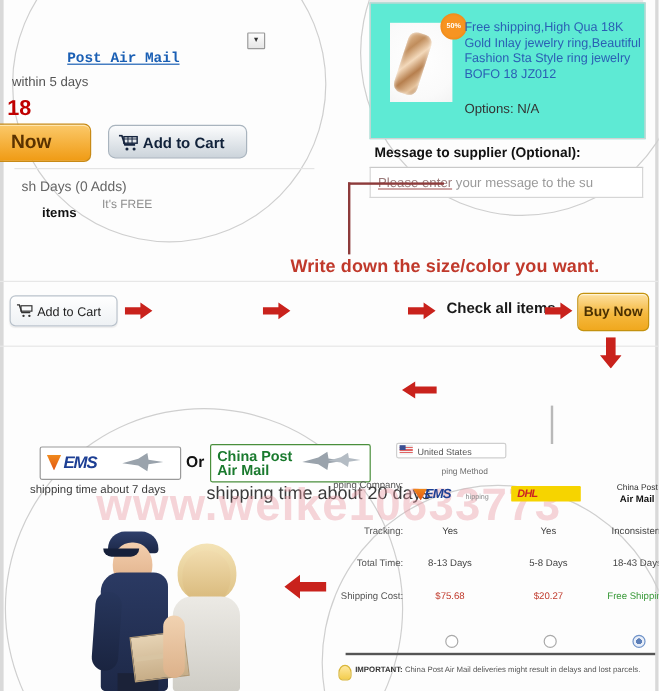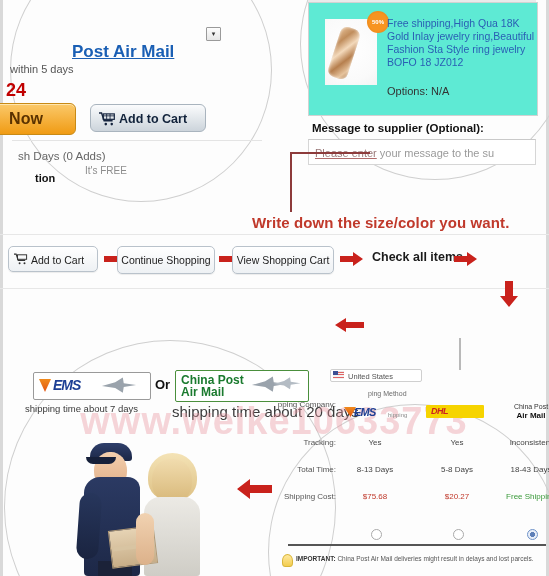--- a/index.html
+++ b/index.html
@@ -21,22 +21,22 @@
   .c-topright{left:300px;top:-92px;width:268px;height:270px;}
   .c-botleft{left:4px;top:340px;width:330px;height:332px;}
   .c-botright{left:268px;top:404px;width:292px;height:294px;}
 
   
   .tl{position:absolute;left:0;top:0;width:280px;height:200px;overflow:hidden;}
   .tl-ship-row{position:absolute;left:18px;top:26px;width:250px;font-size:11.5px;}
   .tl-shiplbl{color:#3a7a16;font-weight:bold;}
   .tl-to{color:#444;}
   .tl-dest{color:#1a5fb4;font-weight:bold;text-decoration:underline;}
-  .tl-dest2{position:absolute;left:72px;top:42px;color:#1a5fb4;font-weight:bold;
-            text-decoration:underline;font-size:17px;}
+  .tl-dest2{position:absolute;left:56px;top:42px;color:#1a5fb4;font-weight:bold;
+            text-decoration:underline;font-size:12px;font-family:Liberation Mono, monospace;}
   .tl-caret{position:absolute;left:206px;top:27px;width:13px;height:12px;border:1px solid #9a9a9a;
             background:linear-gradient(#fdfdfd,#e6e6e6);border-radius:1px;font-size:7px;
             color:#333;text-align:center;line-height:12px;}
   .tl-within{position:absolute;left:10px;top:63px;color:#555;font-size:11px;}
   .tl-price{position:absolute;left:6px;top:80px;color:#c00000;font-size:18px;font-weight:bold;}
 
   .btn-buy-top{position:absolute;left:-24px;top:103px;width:98px;height:30px;border-radius:6px;
       border:1px solid #c88a16;background:linear-gradient(#fbc96a,#f09b14);
       color:#5a3200;font-weight:bold;font-size:16px;line-height:30px;text-align:center;
       box-shadow:inset 0 1px 0 #ffe6ae;}
@@ -72,21 +72,21 @@
   .tr-msg-lbl{position:absolute;left:8px;top:122px;font-size:11.5px;font-weight:bold;color:#111;text-align:right;}
   .tr-input{position:absolute;left:4px;top:139px;width:228px;height:26px;border:1px solid #d6d6d6;
       border-top:1px solid #c9c9c9;background:#fff;color:#9a9a9a;font-size:11px;
       line-height:26px;padding-left:6px;box-sizing:border-box;}
   .tr-input u{text-decoration:underline;text-decoration-color:#b06c6c;color:#9a7a7a;}
 
   
   .conn-h{position:absolute;left:290px;top:152px;width:80px;height:2px;background:#8d3b3b;}
   .conn-v{position:absolute;left:290px;top:152px;width:2px;height:60px;background:#8d3b3b;}
 
-  .note-size{position:absolute;left:252px;top:214px;color:#c0392b;font-size:15px;font-weight:bold;
+  .note-size{position:absolute;left:242px;top:214px;color:#c0392b;font-size:15px;font-weight:bold;
       letter-spacing:.1px;}
 
   
   .flow{position:absolute;left:0;top:246px;width:549px;height:32px;}
   .fbtn{position:absolute;top:0;height:26px;border:1px solid #b9c2cb;border-radius:5px;
       background:linear-gradient(#ffffff,#eef1f4);font-size:10.5px;color:#222;
       line-height:26px;text-align:center;box-shadow:0 1px 1px rgba(0,0,0,.07);}
   .fbtn.withico{text-align:left;padding-left:22px;box-sizing:border-box;}
   .fico{position:absolute;left:5px;top:6px;width:14px;height:12px;}
   .arrow{position:absolute;top:5px;width:24px;height:16px;}
@@ -214,40 +214,40 @@
   <div class="circle c-topleft"></div>
   <div class="circle c-topright"></div>
   <div class="circle c-botleft"></div>
   <div class="circle c-botright"></div>
 
   <div class="tl">
     <div class="tl-hair"></div>
     <div class="tl-dest2">Post Air Mail</div>
     <div class="tl-caret">▾</div>
     <div class="tl-within">within 5 days</div>
-    <div class="tl-price">24</div>
+    <div class="tl-price">18</div>
 
     <div class="btn-buy-top">Now</div>
 
     <div class="btn-cart-top">
       <svg class="cart-ico" viewBox="0 0 20 16">
         <path d="M0 1h3l3 9h10" fill="none" stroke="#16253f" stroke-width="1.6"></path>
         <rect x="5" y="2" width="13" height="6.4" fill="none" stroke="#16253f" stroke-width="1.4"></rect>
         <path d="M5 4.3h13M9 2v6.4M13 2v6.4" stroke="#16253f" stroke-width="1"></path>
         <circle cx="8" cy="14" r="1.5" fill="#16253f"></circle>
           <circle cx="15" cy="14" r="1.5" fill="#16253f"></circle>
       </svg>
       <span>Add to Cart</span>
     </div>
 
     <div class="tl-wish">
       <span>sh Days</span>
       <span>(0 Adds)</span>
     </div>
-    <div class="tl-prot">tion</div>
+    <div class="tl-prot">items</div>
     <div class="tl-free">It's FREE</div>
   </div>
 
   <div class="tr">
     <div class="tr-hdr"></div>
     <div class="tr-box">
       <div class="tr-thumb">
         <div class="ring"></div>
       </div>
       <div class="tr-badge">50%</div>
@@ -276,38 +276,37 @@
         <circle cx="8" cy="14" r="1.4" fill="#333"></circle>
           <circle cx="15" cy="14" r="1.4" fill="#333"></circle>
       </svg>
       <span>Add to Cart</span>
     </div>
 
     <svg class="arrow" style="left:104px;" viewBox="0 0 24 16">
       <path d="M0 5h13V1l10 7-10 7v-4H0z" fill="#c9221c"></path>
     </svg>
 
-    <div class="fbtn" style="left:117px;width:96px;">Continue Shopping</div>
 
     <svg class="arrow" style="left:219px;" viewBox="0 0 24 16">
       <path d="M0 5h13V1l10 7-10 7v-4H0z" fill="#c9221c"></path>
     </svg>
 
-    <div class="fbtn" style="left:232px;width:100px;">View Shopping Cart</div>
 
     <svg class="arrow" style="left:340px;" viewBox="0 0 24 16">
       <path d="M0 5h13V1l10 7-10 7v-4H0z" fill="#c9221c"></path>
     </svg>
 
     <div class="plaintxt" style="left:372px;">Check all items</div>
 
     <svg class="arrow" style="left:454px;" viewBox="0 0 24 16">
       <path d="M0 5h13V1l10 7-10 7v-4H0z" fill="#c9221c"></path>
     </svg>
 
+    <div class="fbuy">Buy Now</div>
   </div>
 
   <svg class="down-arrow" viewBox="0 0 18 26">
     <path d="M5 0h8v15h5l-9 11-9-11h5z" fill="#c9221c"></path>
   </svg>
 
   <svg class="csm-arrow" viewBox="0 0 30 16">
     <path d="M30 5H12V1L1 8l11 7v-4h18z" fill="#c9221c"></path>
   </svg>
   <div class="csm-tail"></div>

